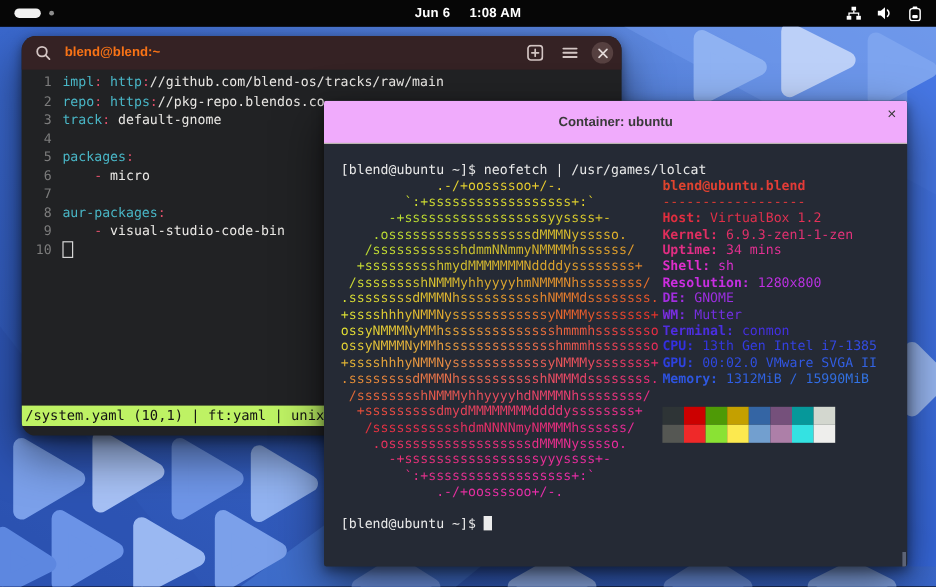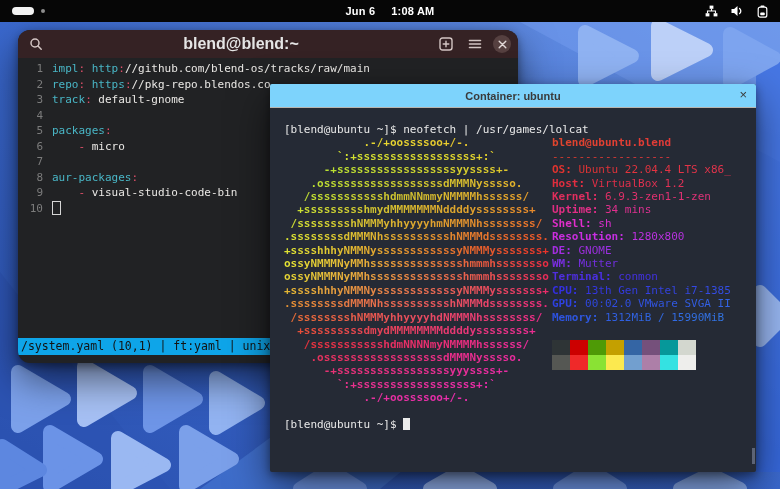--- a/index.html
+++ b/index.html
@@ -19,50 +19,50 @@
   .tray svg{display:block;}
 
   
   .desktop{position:absolute;top:22px;left:0;width:780px;height:467px;z-index:0;}
 
   
   .win-editor{position:absolute;left:18px;top:30px;width:500px;height:333px;border-radius:12px;
       background:#212224;overflow:hidden;z-index:2;
       box-shadow:0 16px 38px rgba(0,0,0,.55),0 3px 9px rgba(0,0,0,.4);}
   .ed-header{height:28px;background:#352224;display:flex;align-items:center;padding:0 7px;gap:7px;}
-  .ed-title{flex:1;text-align:center;color:#e5e5e5;font-size:16px;font-weight:700;}
+  .ed-title{flex:1;text-align:left;color:#f97316;font-size:11px;font-weight:700;}
   .hbtn{width:22px;height:22px;display:flex;align-items:center;justify-content:center;flex:none;}
   .closebtn{width:18px;height:18px;border-radius:50%;background:#564040;display:flex;
             align-items:center;justify-content:center;flex:none;}
   .ed-body{position:relative;height:305px;font-family:"DejaVu Sans Mono",monospace;
            font-size:11px;line-height:15.5px;padding-top:3px;}
   .ed-line{display:flex;}
   .gut{width:25px;text-align:right;padding-right:9px;color:#7c7c7c;flex:none;}
   .code{white-space:pre;color:#eae8e5;}
   .sk{color:#49b6c6;} .sp{color:#e0506a;} .st{color:#eae8e5;text-align:right;}
   .cursor-hollow{display:inline-block;width:7px;height:12px;border:1px solid #d6d6d6;
                  vertical-align:-2px;}
-  .ed-status{position:absolute;left:0;right:0;bottom:11px;height:17px;background:#0ea5e9;
+  .ed-status{position:absolute;left:0;right:0;bottom:11px;height:17px;background:#bef264;
              color:#131313;font-family:"DejaVu Sans Mono",monospace;font-size:11.5px;
              line-height:17px;padding-left:3px;white-space:pre;}
 
   
   .win-cont{position:absolute;left:270px;top:84px;width:486px;height:388px;background:#252a35;
       z-index:3;border-radius:2px;overflow:hidden;
       box-shadow:0 16px 40px rgba(0,0,0,.55),0 3px 10px rgba(0,0,0,.42);}
-  .ct-header{height:24px;background:#7dd3fc;display:flex;align-items:center;position:relative;
+  .ct-header{height:36px;background:#f0abfc;display:flex;align-items:center;position:relative;
              border-bottom:1px solid #b9b5af;box-sizing:border-box;}
   .ct-title{flex:1;text-align:center;font-size:11px;font-weight:700;color:#3a3a3a;}
   .ct-close{position:absolute;right:9px;top:0;height:22px;display:flex;align-items:center;
             color:#3a3a3a;font-size:13px;line-height:22px;}
   .ct-body{position:relative;padding:15px 0 0 14px;font-family:"DejaVu Sans Mono",monospace;
            font-size:11px;line-height:13.4px;color:#e9e9e9;height:351px;box-sizing:border-box;}
   .pre{white-space:pre;}
   .nf-row{position:relative;}
-  .ascii-line{white-space:pre;font-weight:700;width:266px;
+  .ascii-line{white-space:pre;font-weight:400;width:266px;
               -webkit-background-clip:text;background-clip:text;color:transparent;}
   .nf-info{position:absolute;left:268px;top:0;width:192px;}
   .info-line{white-space:pre;-webkit-background-clip:text;background-clip:text;color:transparent;}
   .info-line b{font-weight:700;}
   .pal-wrap{margin-top:16px;}
   .pal-row{display:flex;}
   .pal{width:18px;height:15px;}
   .cursor-solid{display:inline-block;width:7px;height:12px;background:#ececec;vertical-align:-2px;}
   .ct-scroll{position:absolute;right:1px;top:340px;width:3px;height:16px;background:#5c6375;}
 </style>
@@ -235,21 +235,20 @@
           <div class="ascii-line" style="background-image: linear-gradient(90deg, rgb(230, 81, 51), rgb(234, 42, 151));">  +sssssssssdmydMMMMMMMMddddyssssssss+</div>
           <div class="ascii-line" style="background-image: linear-gradient(90deg, rgb(230, 51, 51), rgb(234, 42, 163));">   /ssssssssssshdmNNNNmyNMMMMhssssss/</div>
           <div class="ascii-line" style="background-image: linear-gradient(90deg, rgb(230, 51, 81), rgb(234, 42, 170));">    .ossssssssssssssssssdMMMNysssso.</div>
           <div class="ascii-line" style="background-image: linear-gradient(90deg, rgb(230, 51, 104), rgb(234, 42, 176));">      -+sssssssssssssssssyyyssss+-</div>
           <div class="ascii-line" style="background-image: linear-gradient(90deg, rgb(230, 51, 125), rgb(234, 42, 183));">        `:+ssssssssssssssssss+:`</div>
           <div class="ascii-line" style="background-image: linear-gradient(90deg, rgb(230, 51, 146), rgb(234, 42, 186));">            .-/+oossssoo+/-.</div>
         </div>
       <div class="nf-info" id="info-block">
           <div class="info-line" style="background-image: linear-gradient(90deg, rgb(225, 69, 45), rgb(230, 51, 63));"><b>blend@ubuntu.blend</b></div>
           <div class="info-line" style="background-image: linear-gradient(90deg, rgb(225, 60, 45), rgb(230, 51, 72));">------------------</div>
-          <div class="info-line" style="background-image: linear-gradient(90deg, rgb(225, 51, 45), rgb(230, 51, 81));"><b>OS:</b> Ubuntu 22.04.4 LTS x86_</div>
           <div class="info-line" style="background-image: linear-gradient(90deg, rgb(225, 45, 60), rgb(230, 51, 101));"><b>Host:</b> VirtualBox 1.2</div>
           <div class="info-line" style="background-image: linear-gradient(90deg, rgb(225, 45, 90), rgb(230, 51, 131));"><b>Kernel:</b> 6.9.3-zen1-1-zen</div>
           <div class="info-line" style="background-image: linear-gradient(90deg, rgb(225, 45, 129), rgb(230, 51, 170));"><b>Uptime:</b> 34 mins</div>
           <div class="info-line" style="background-image: linear-gradient(90deg, rgb(225, 45, 201), rgb(218, 51, 230));"><b>Shell:</b> sh</div>
           <div class="info-line" style="background-image: linear-gradient(90deg, rgb(207, 45, 225), rgb(176, 51, 230));"><b>Resolution:</b> 1280x800</div>
           <div class="info-line" style="background-image: linear-gradient(90deg, rgb(165, 45, 225), rgb(134, 51, 230));"><b>DE:</b> GNOME</div>
           <div class="info-line" style="background-image: linear-gradient(90deg, rgb(123, 45, 225), rgb(93, 51, 230));"><b>WM:</b> Mutter</div>
           <div class="info-line" style="background-image: linear-gradient(90deg, rgb(81, 45, 225), rgb(51, 51, 230));"><b>Terminal:</b> conmon</div>
           <div class="info-line" style="background-image: linear-gradient(90deg, rgb(51, 45, 225), rgb(51, 81, 230));"><b>CPU:</b> 13th Gen Intel i7-1385</div>
           <div class="info-line" style="background-image: linear-gradient(90deg, rgb(45, 63, 225), rgb(51, 104, 230));"><b>GPU:</b> 00:02.0 VMware SVGA II</div>

